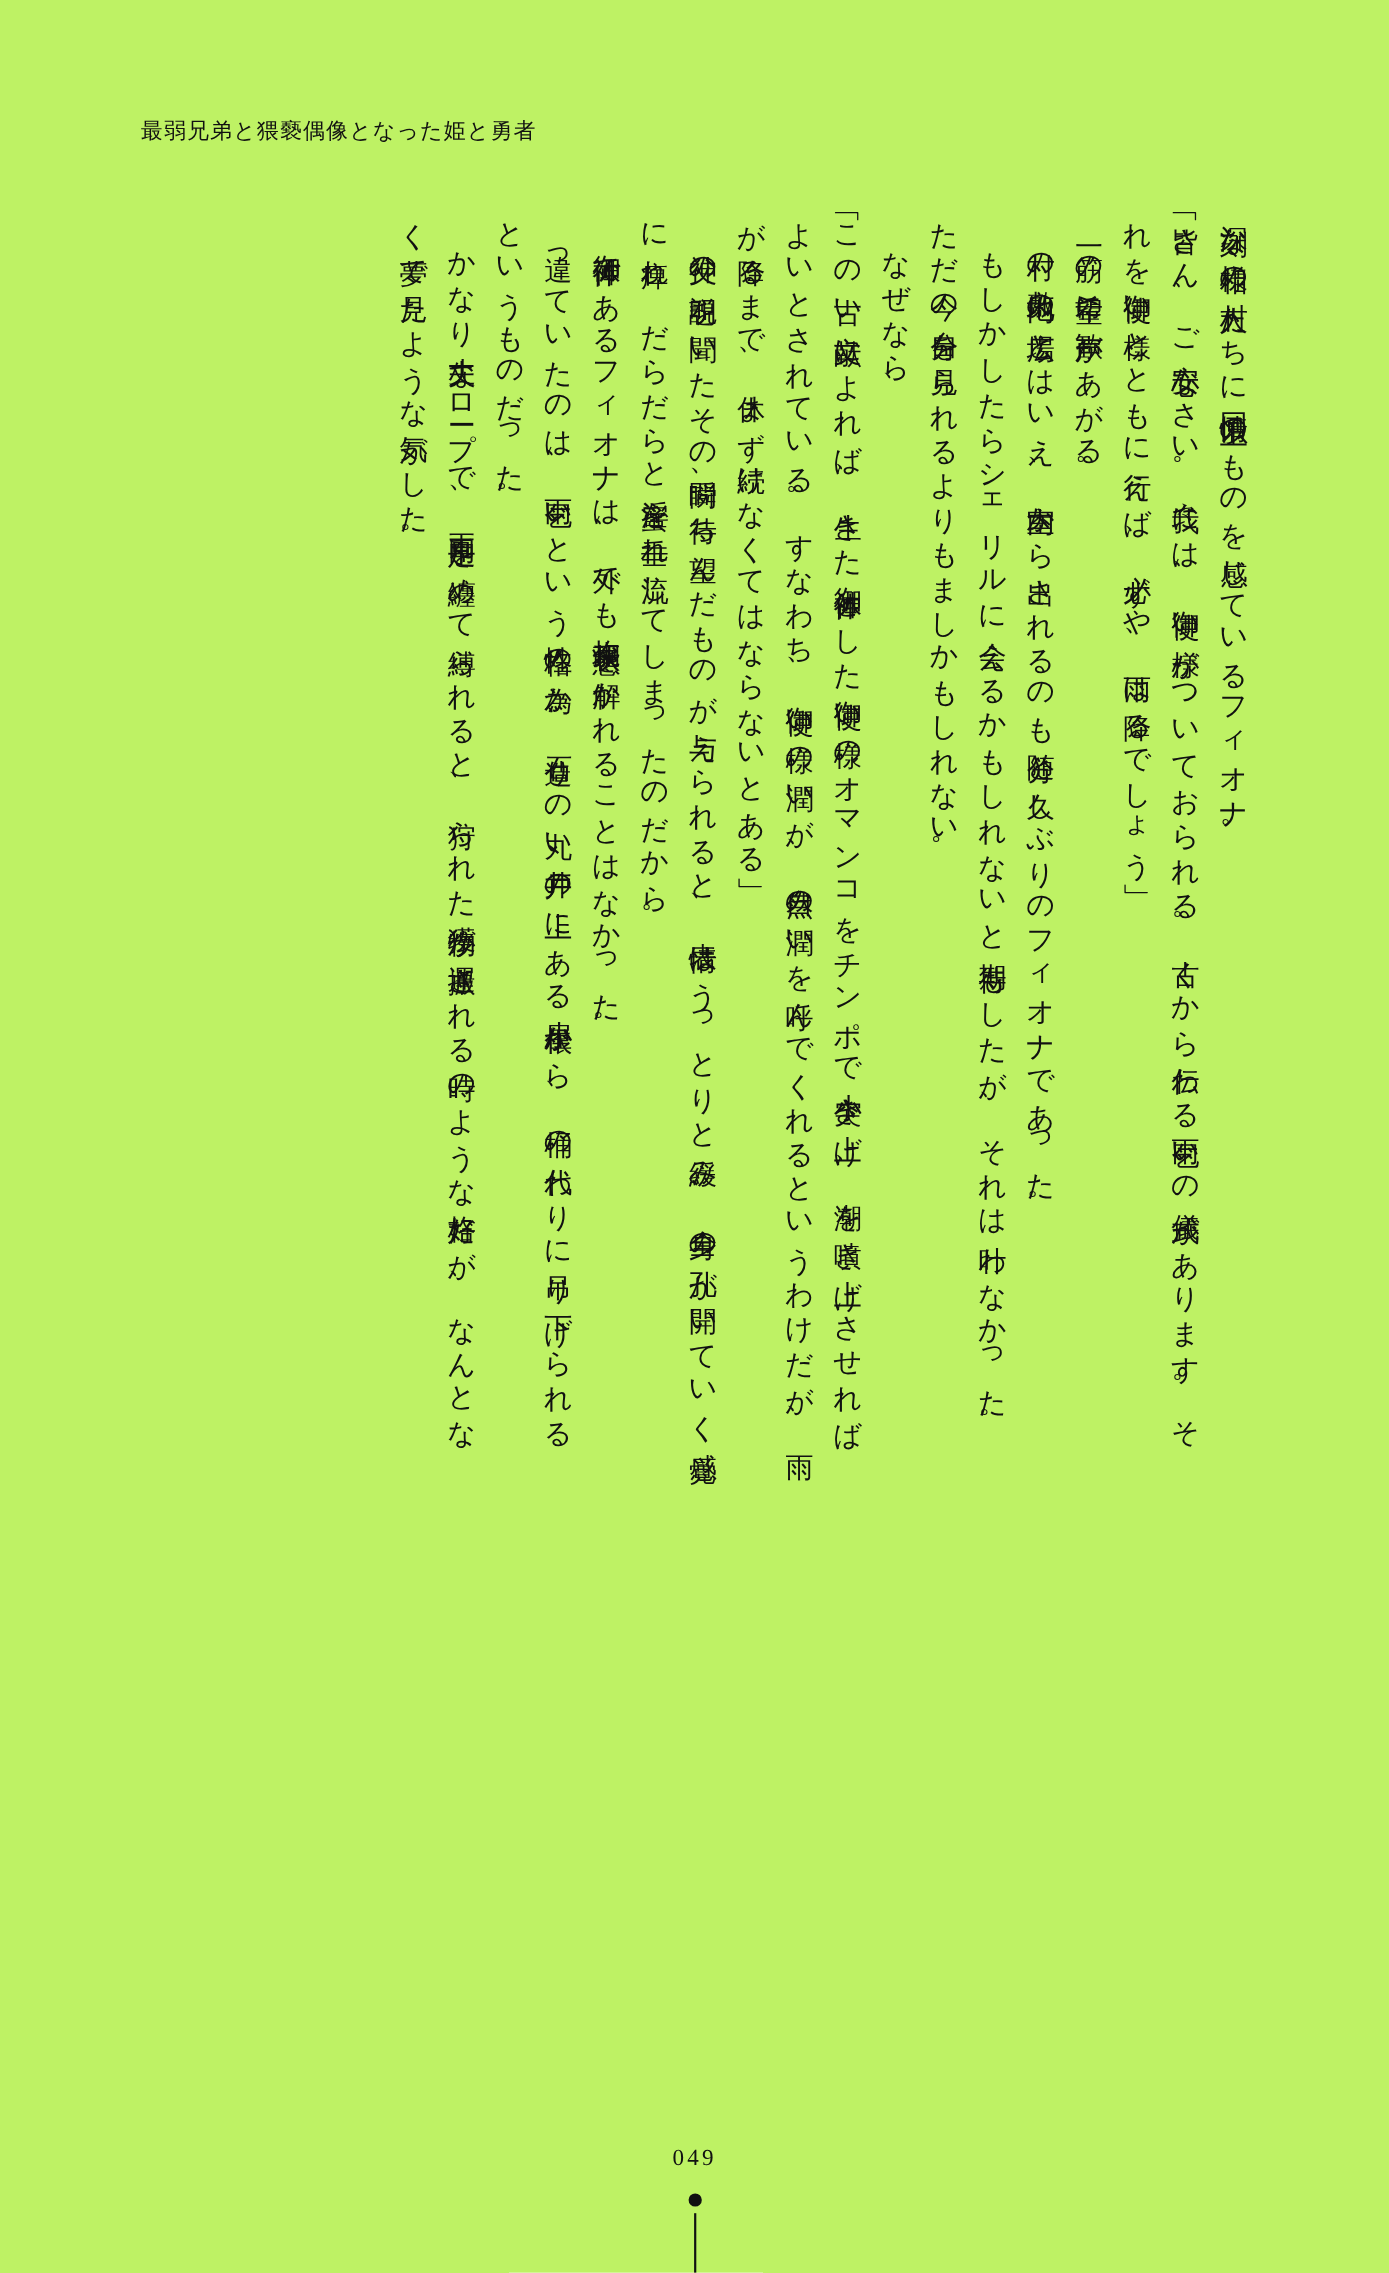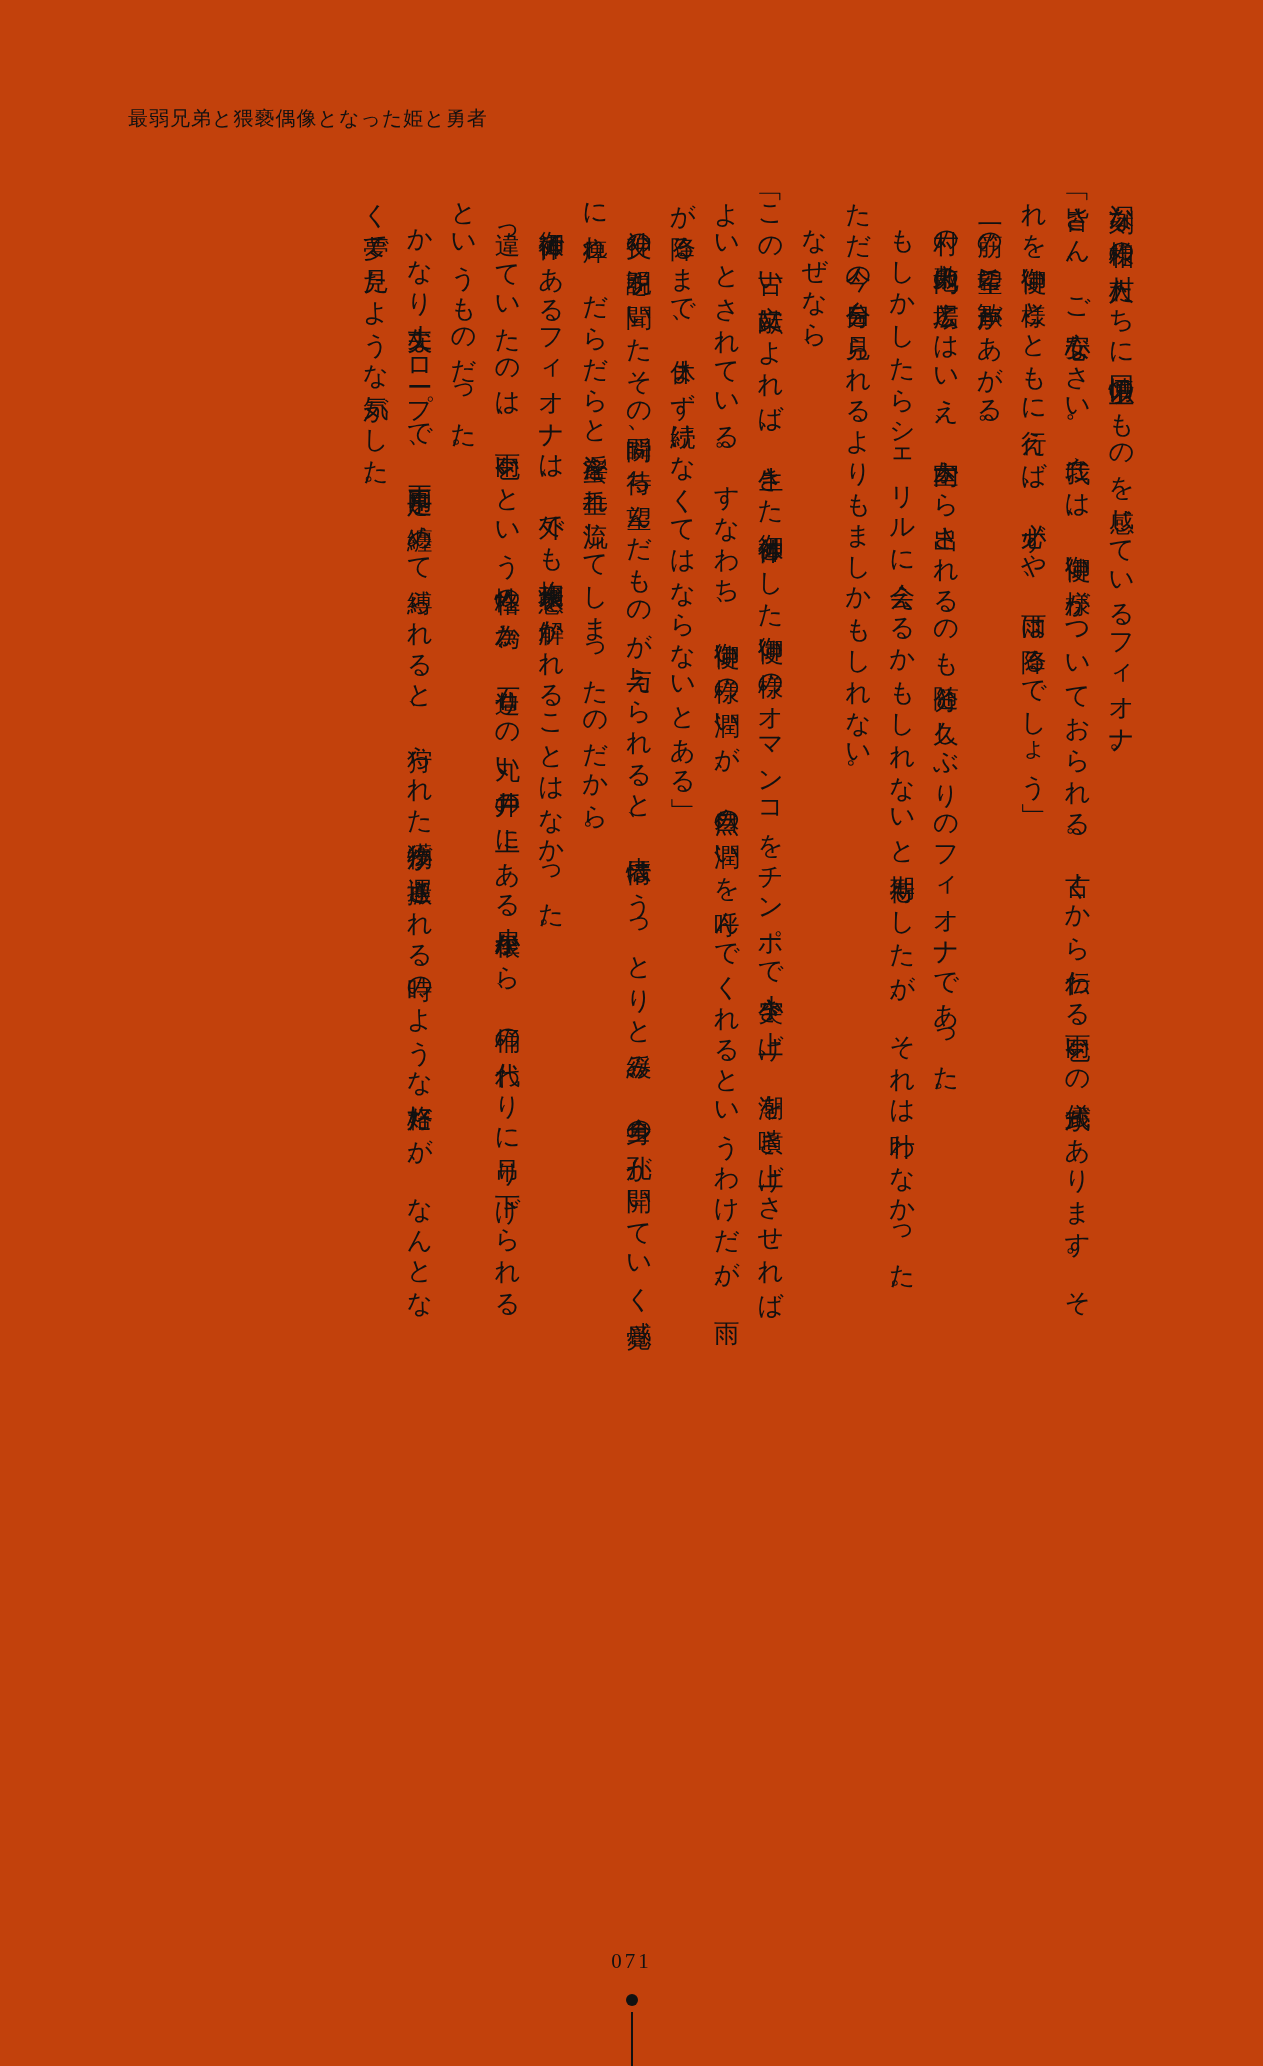--- a/index.html
+++ b/index.html
@@ -12,21 +12,21 @@
     height: 2066px;
     position: relative;
     font-family: "Liberation Serif", "DejaVu Serif", serif;
     color: #1a1a1a;
     overflow: hidden;
   }
 
   .page {
     position: absolute;
     inset: 0;
-    background: #c2410c;
+    background: #bef264;
   }
 
   
   .header {
     position: absolute;
     top: 105px;
     left: 128px;
     font-size: 20px;
     letter-spacing: 1px;
     color: #111111;
@@ -111,20 +111,20 @@
     <p class="indent">村の敷地内の広場とはいえ、室内から出されるのも随分と久しぶりのフィオナであった。</p>
     <p class="indent">もしかしたらシェリルに会えるかもしれないと期待もしたが、それは叶わなかった。ただ今の自分を見られるよりもましかもしれない。</p>
     <p class="indent">なぜなら、</p>
     <p>「この古い文献によれば、生きた御神体とした御使い様のオマンコをチンポで小突き上げ、潮を噴き上げさせればよいとされている。すなわち、御使い様の潤いが、自然の潤いを呼んでくれるというわけだが、雨が降るまで、休まず続けなくてはならないとある」</p>
     <p class="indent">神父の説明を聞いたその瞬間、待ち望んだものが与えられると、表情はうっとりと緩み、全身の孔が開いていく感覚に痺れ、だらだらと淫蜜を垂れ流してしまったのだから。</p>
     <p class="indent">御神体であるフィオナは、外でも拘束状態を解かれることはなかった。</p>
     <p class="indent">違っていたのは、雨乞いという性格の為か、石造りの丸い井戸の上にある小屋根から、桶の代わりに吊り下げられるというものだった。</p>
     <p class="indent">かなり丈夫なロープで、両手両足を纏めて縛られると、狩られた獲物が運搬される時のような格好だが、なんとなく夢で見たような気がした。</p>
   </div>
 
-  <div class="folio">071</div>
+  <div class="folio">049</div>
 
   <div class="bottom-mark">
     <div class="dot"></div>
     <div class="rule"></div>
   </div>
 
 </div>
 
 </body></html>

